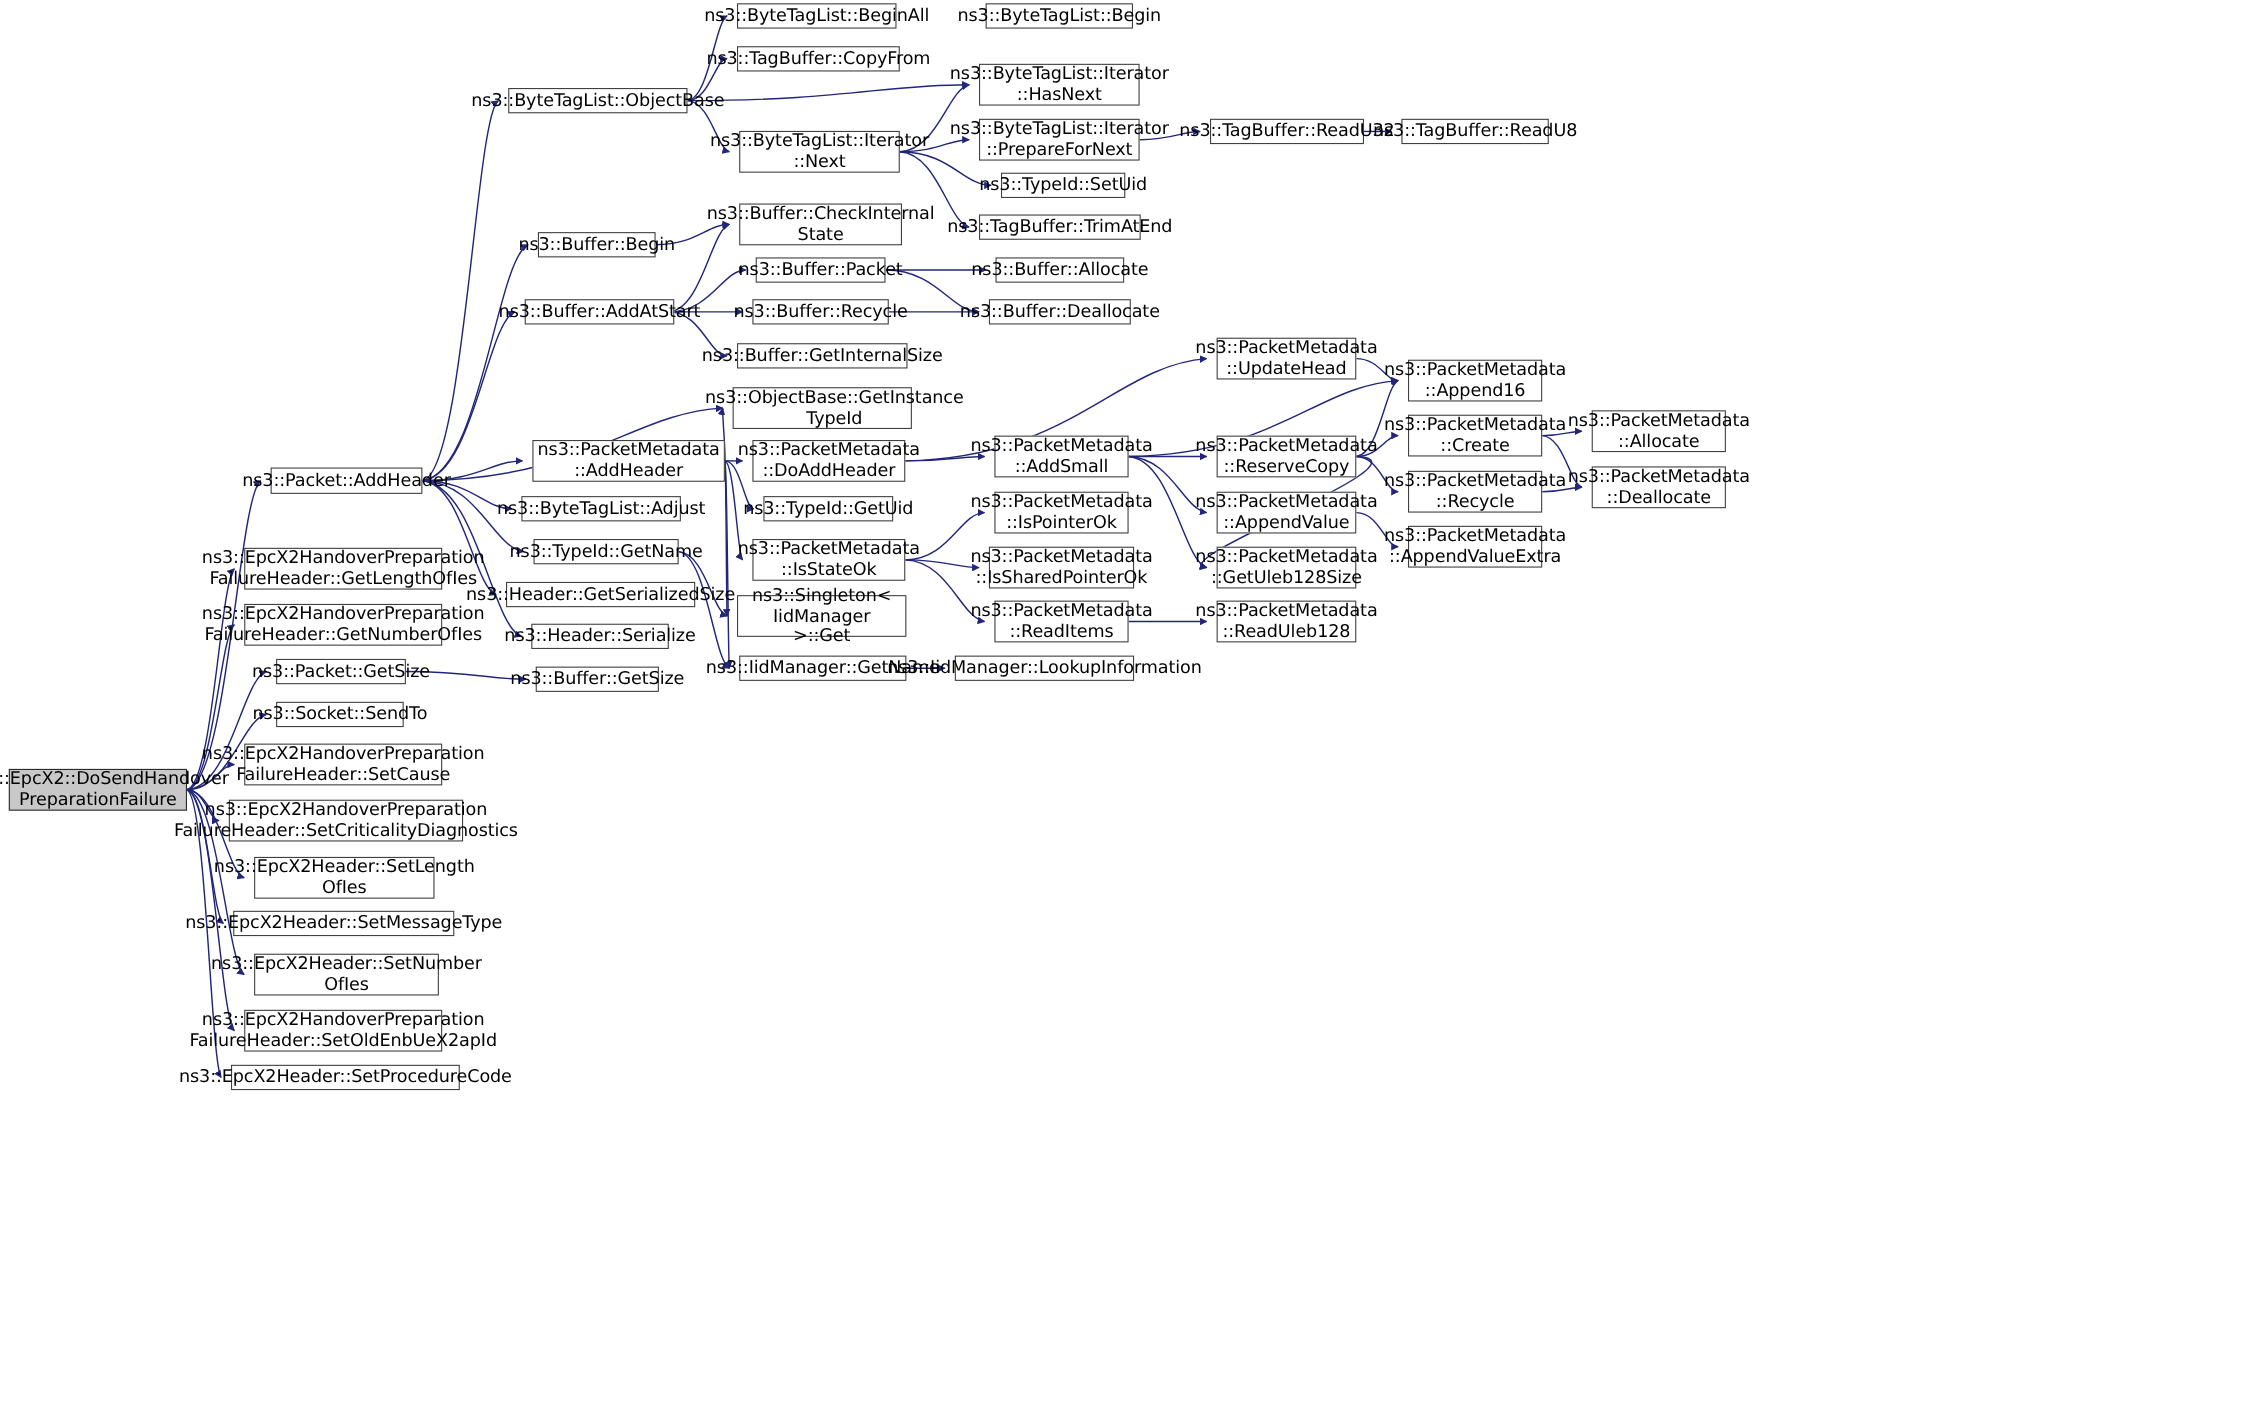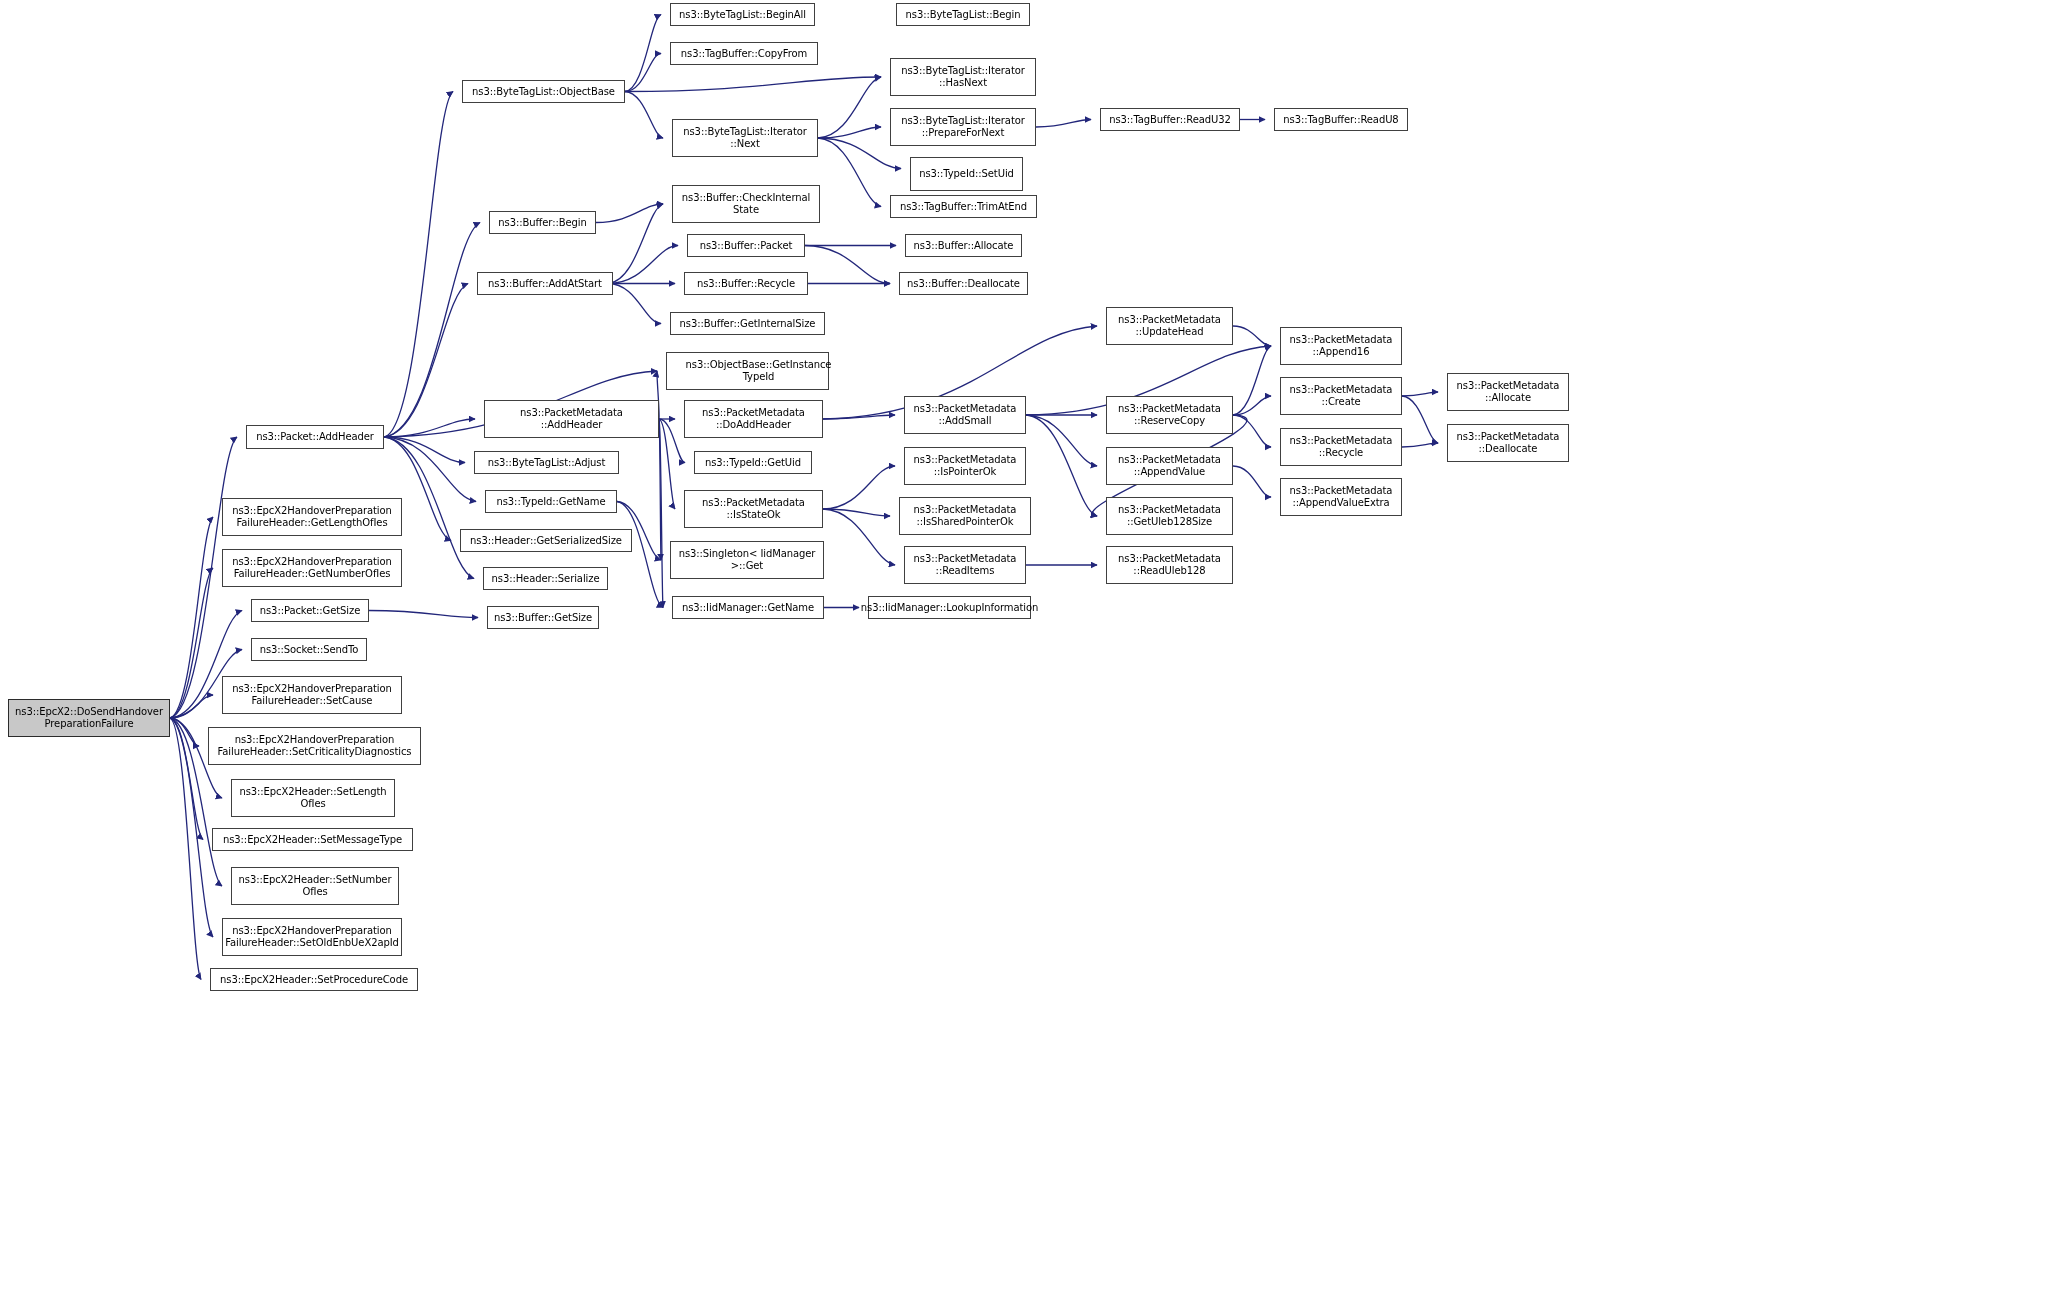--- a/index.html
+++ b/index.html
@@ -12,21 +12,21 @@
     font-family:"DejaVu Sans", sans-serif;
     overflow:hidden;
   }
   #edges{position:absolute;left:0;top:0;width:2045px;height:1296px;}
   .node{
     position:absolute;
     box-sizing:border-box;
     border:1.4px solid #404040;
     background:#ffffff;
     color:#000000;
-    font-size:10px;
+    font-size:16px;
     line-height:1.18;
     display:flex;
     align-items:center;
     justify-content:center;
     text-align:center;
     padding:1px 5px;
     white-space:pre-line;
     letter-spacing:-0.1px;
   }
   .node.root{
@@ -161,21 +161,21 @@
     <div class="node" style="left: 684px; top: 490px; width: 139px; height: 38px;">ns3::PacketMetadata
 ::IsStateOk</div>
     <div class="node" style="left: 670px; top: 541px; width: 154px; height: 38px;">ns3::Singleton&lt; IidManager
 &gt;::Get</div>
     <div class="node" style="left: 672px; top: 596px; width: 152px; height: 23px;">ns3::IidManager::GetName</div>
     <div class="node" style="left: 896px; top: 3px; width: 134px; height: 23px;">ns3::ByteTagList::Begin</div>
     <div class="node" style="left: 890px; top: 58px; width: 146px; height: 38px;">ns3::ByteTagList::Iterator
 ::HasNext</div>
     <div class="node" style="left: 890px; top: 108px; width: 146px; height: 38px;">ns3::ByteTagList::Iterator
 ::PrepareForNext</div>
-    <div class="node" style="left: 910px; top: 157px; width: 113px; height: 34px;">ns3::TypeId::SetUid</div>
+    <div class="node" style="left: 910px; top: 157px; width: 113px; height: 23px;">ns3::TypeId::SetUid</div>
     <div class="node" style="left: 890px; top: 195px; width: 147px; height: 23px;">ns3::TagBuffer::TrimAtEnd</div>
     <div class="node" style="left: 905px; top: 234px; width: 117px; height: 23px;">ns3::Buffer::Allocate</div>
     <div class="node" style="left: 899px; top: 272px; width: 129px; height: 23px;">ns3::Buffer::Deallocate</div>
     <div class="node" style="left: 904px; top: 396px; width: 122px; height: 38px;">ns3::PacketMetadata
 ::AddSmall</div>
     <div class="node" style="left: 904px; top: 447px; width: 122px; height: 38px;">ns3::PacketMetadata
 ::IsPointerOk</div>
     <div class="node" style="left: 899px; top: 497px; width: 132px; height: 38px;">ns3::PacketMetadata
 ::IsSharedPointerOk</div>
     <div class="node" style="left: 904px; top: 546px; width: 122px; height: 38px;">ns3::PacketMetadata

